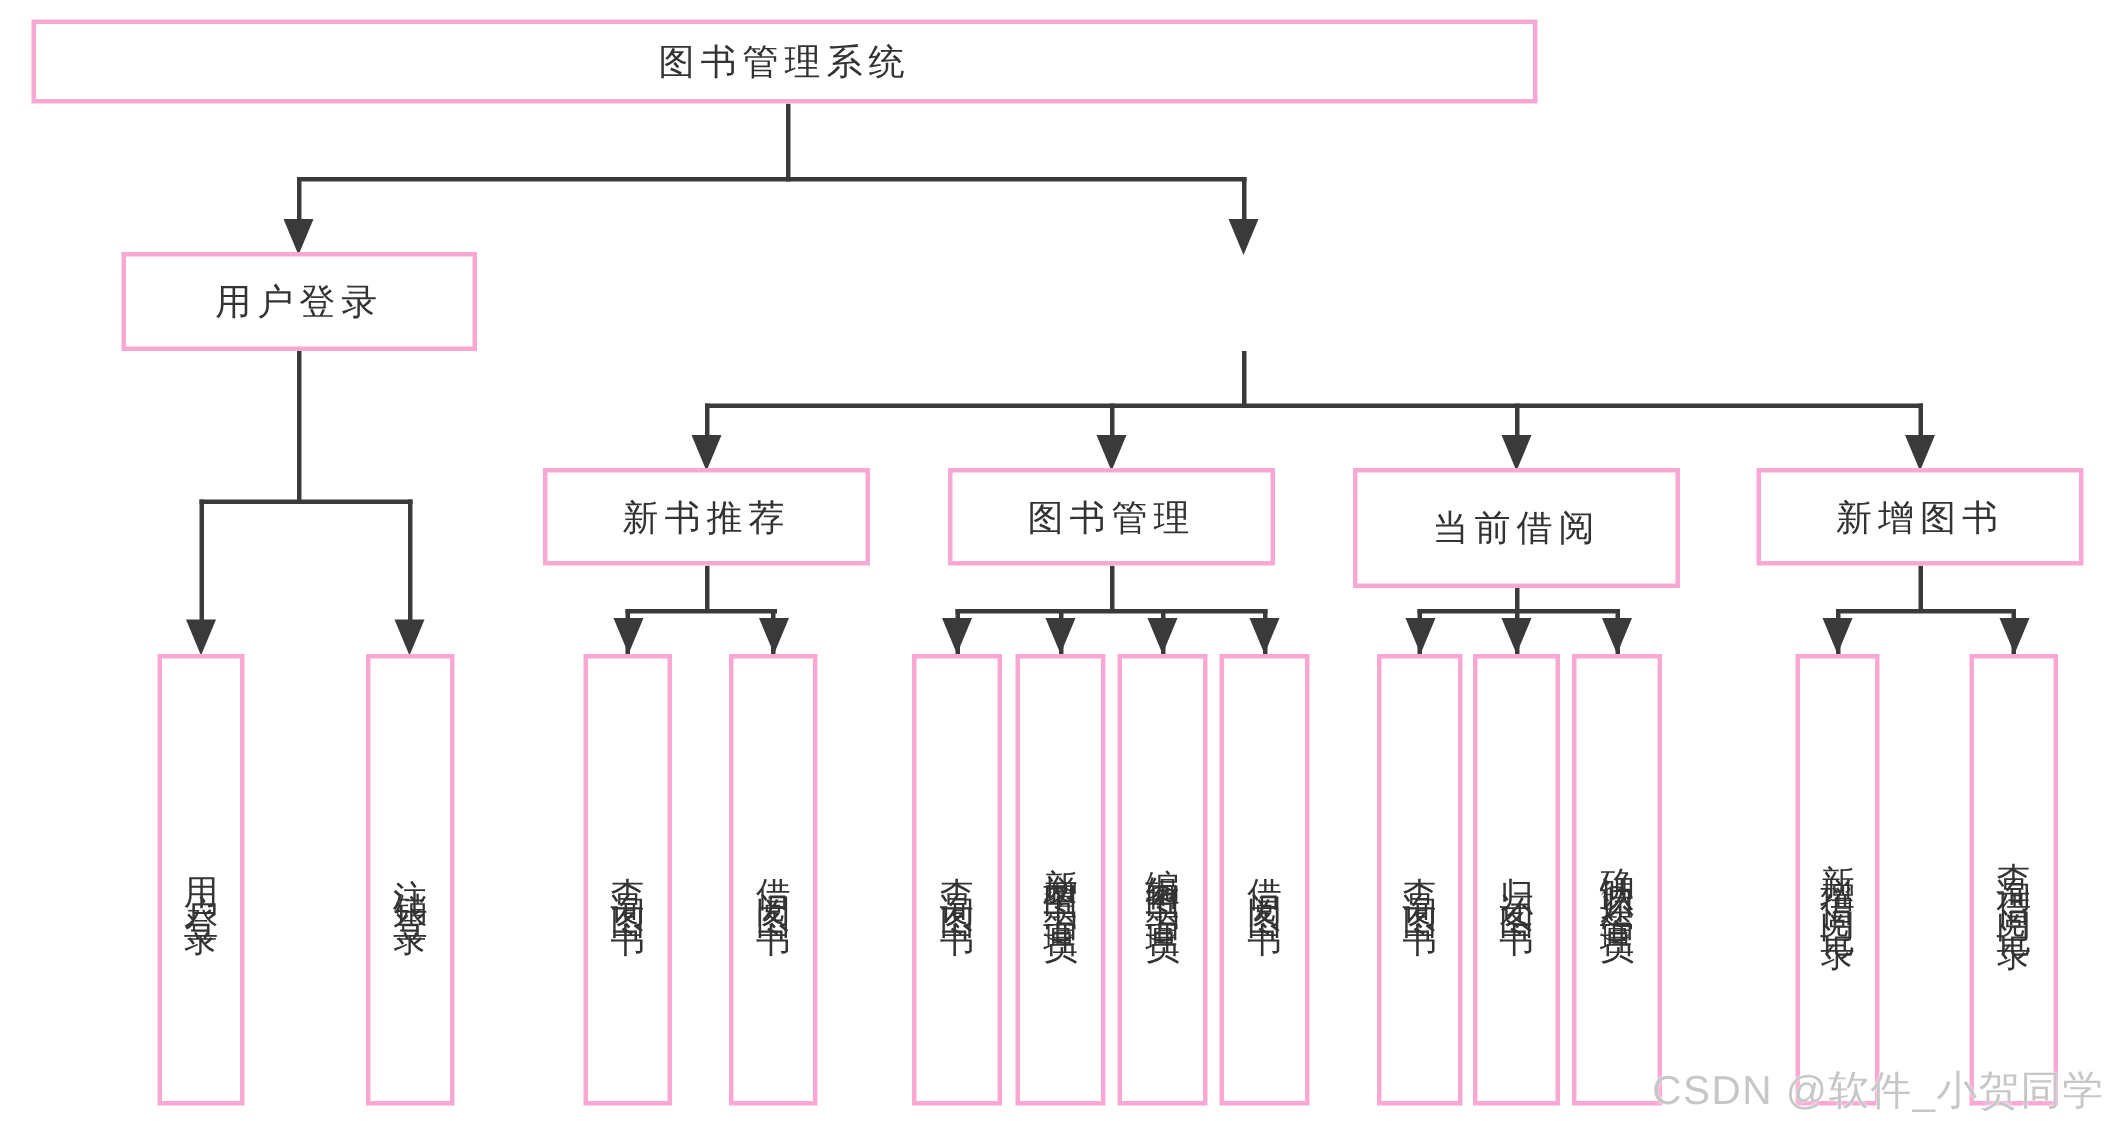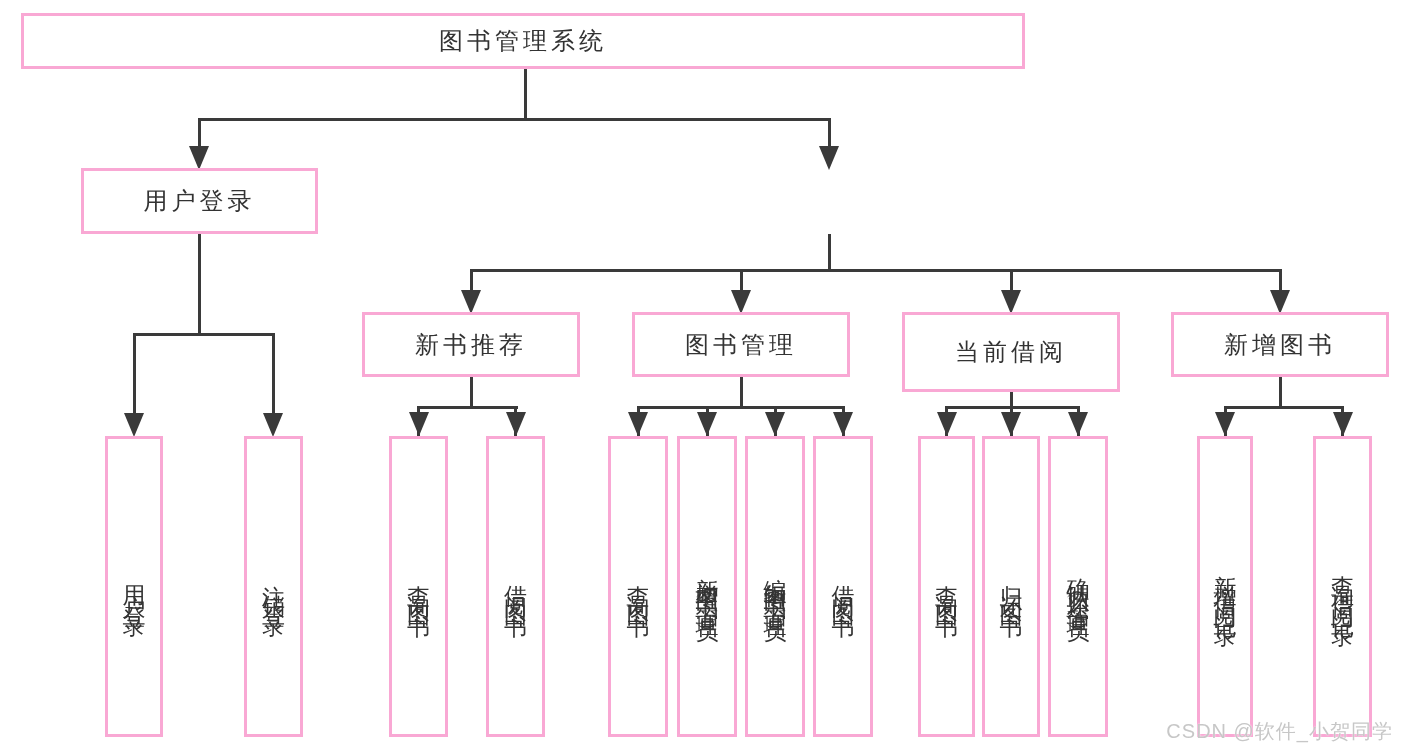--- a/index.html
+++ b/index.html
@@ -43,23 +43,23 @@
   .tri{
     position:absolute;
     width:0;height:0;
     border-left:10px solid transparent;
     border-right:10px solid transparent;
     border-top:24px solid #3a3a3a;
     z-index:1;
   }
   .watermark{
     position:absolute;
-    right:12px;
+    right:2px;
     bottom:2px;
-    font-size:20px;
+    font-size:27px;
     letter-spacing:1px;
     color:#c7c7c7;
     text-shadow:0 0 2px #ffffff;
     z-index:3;
     white-space:nowrap;
     margin-left:15px;
   }
 </style>
 </head>
 <body>

